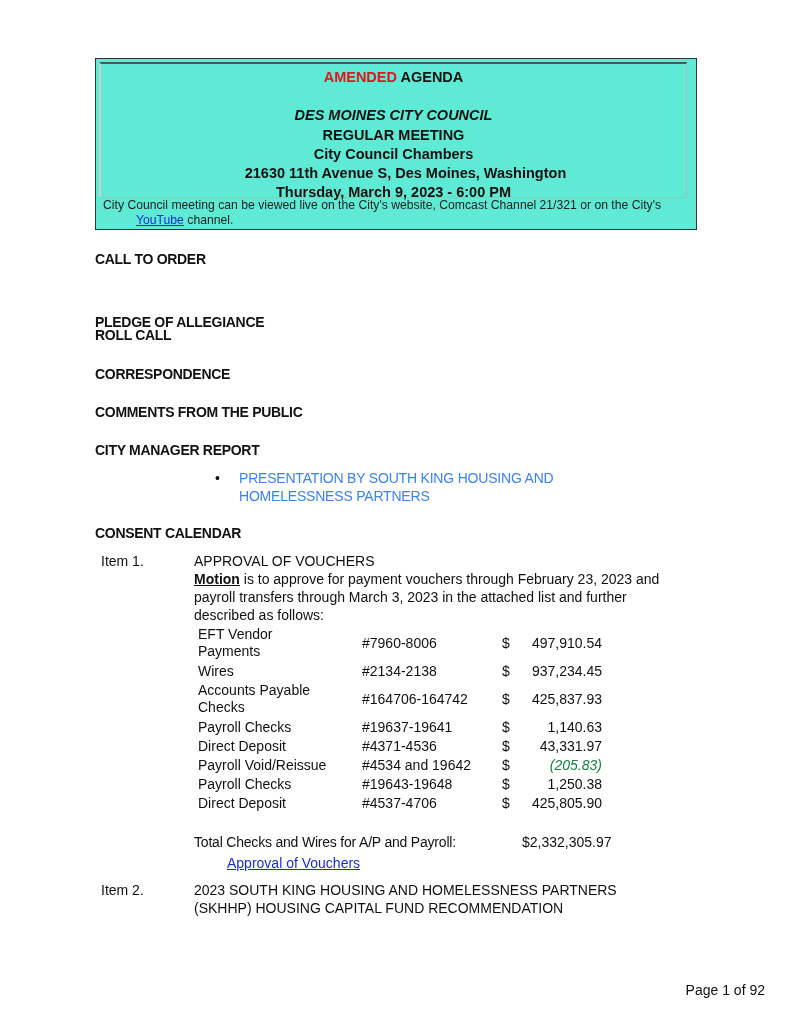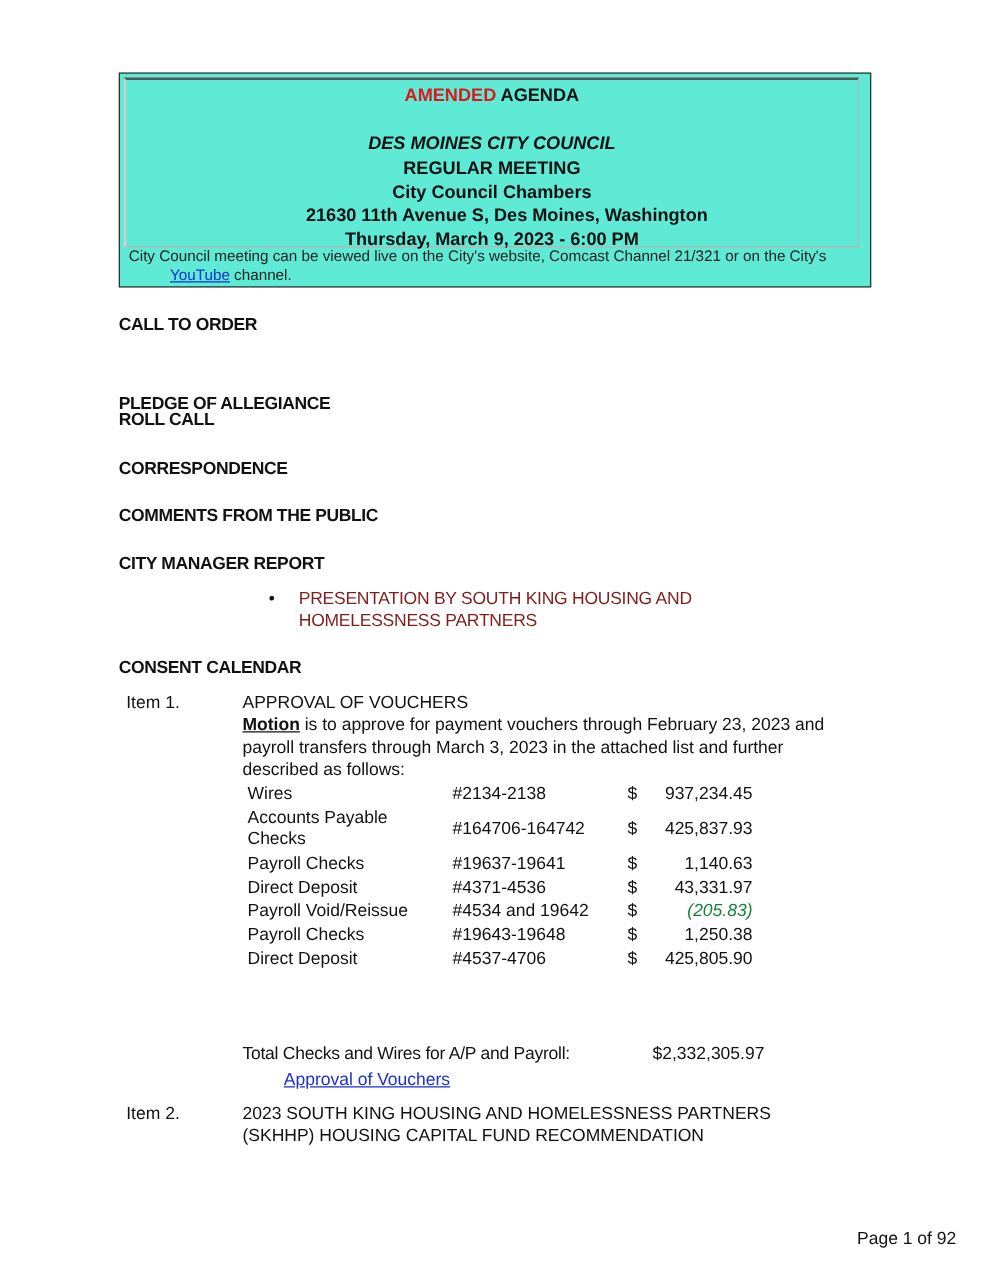--- a/index.html
+++ b/index.html
@@ -27,21 +27,21 @@
     }
     .link { color: #1a2fcf; text-decoration: underline; margin-left: 33px; }
     .section {
       position: absolute; left: 95px; font-weight: bold; font-size: 14px;
       letter-spacing: -0.3px; line-height: 18px;
     }
     .bullet-wrap { position: absolute; left: 215px; top: 469px; width: 420px; }
     .bullet-dot { position: absolute; left: 0; top: 0; font-size: 14px; line-height: 18px; }
     .bullet-text {
       position: absolute; left: 24px; top: 0; width: 400px;
-      color: #7f1d1d; font-size: 14px; line-height: 18px; letter-spacing: -0.2px;
+      color: #3b82f6; font-size: 14px; line-height: 18px; letter-spacing: -0.2px;
     }
     .item-label { position: absolute; left: 101px; font-size: 14px; line-height: 18px; }
     .item-body { position: absolute; left: 194px; width: 500px; font-size: 14px; line-height: 18px; }
     .motion-word { font-weight: bold; text-decoration: underline; }
     table.vouchers {
       position: absolute; left: 198px; top: 625px; border-collapse: collapse;
       font-size: 14px;
     }
     table.vouchers td { padding: 0; vertical-align: middle; line-height: 17px; }
     td.c-desc { width: 164px; }
@@ -92,20 +92,26 @@
 <div class="item-label" style="top:552px;">Item 1.</div>
 <div class="item-body" style="top:552px;">
   <div>APPROVAL OF VOUCHERS</div>
   <div style="width:490px;">
     <span class="motion-word">Motion</span><span> is to approve for payment vouchers through February 23, 2023 and payroll transfers through March 3, 2023 in the attached list and further described as follows:</span>
   </div>
 </div>
 
 <table class="vouchers">
   <tbody>
+      <tr class="row-h2">
+    <td class="c-desc" style="width:120px;display:block;padding-top:1px;">EFT Vendor Payments</td>
+    <td class="c-num">#7960-8006</td>
+    <td class="c-dollar">$</td>
+    <td class="c-amt">497,910.54</td>
+  </tr>
   <tr class="row-h">
     <td class="c-desc">Wires</td>
     <td class="c-num">#2134-2138</td>
     <td class="c-dollar">$</td>
     <td class="c-amt">937,234.45</td>
   </tr>
   <tr class="row-h2">
     <td class="c-desc" style="width:140px;display:block;padding-top:1px;">Accounts Payable Checks</td>
     <td class="c-num">#164706-164742</td>
     <td class="c-dollar">$</td>

